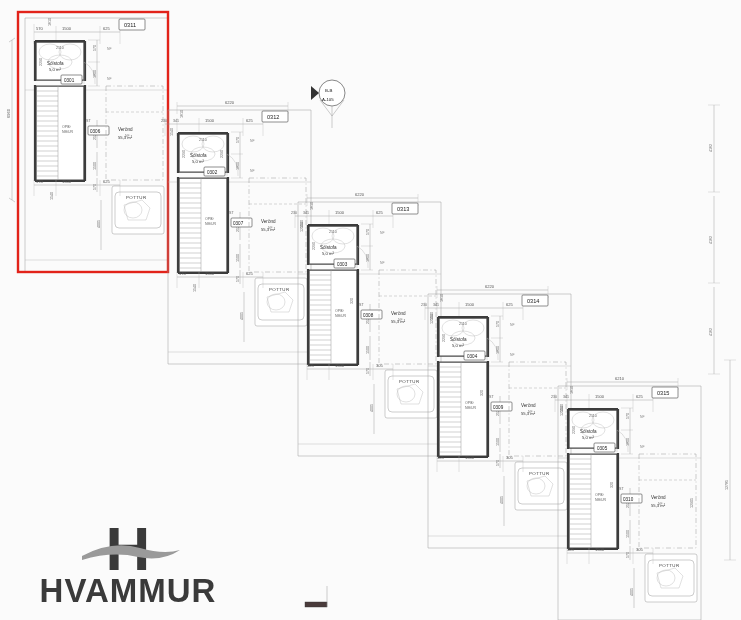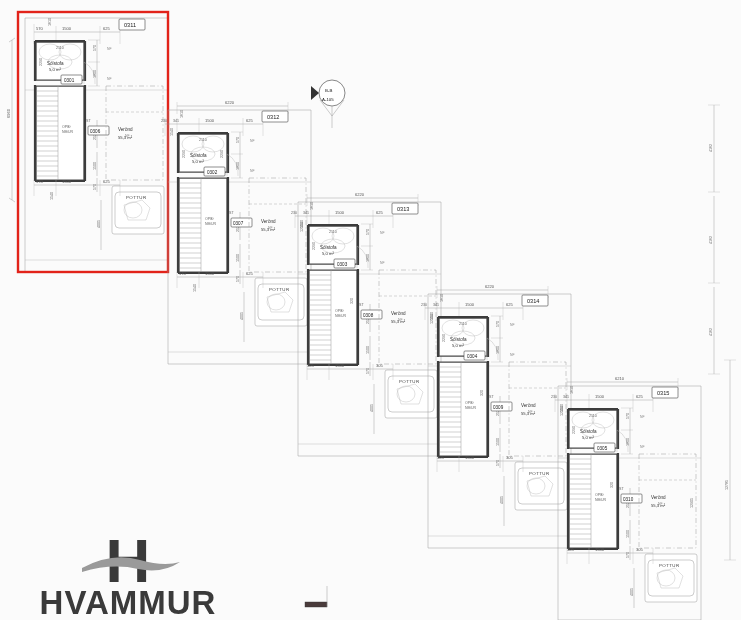--- a/index.html
+++ b/index.html
@@ -25,21 +25,21 @@
   .wallthick{fill:none;stroke:#3c3c3c;stroke-width:2.2;}
   .thin{fill:none;stroke:#b4b4b4;stroke-width:.4;}
   .dash{fill:none;stroke:#9a9a9a;stroke-width:.5;stroke-dasharray:5 2.5 1 2.5;}
   .dash2{fill:none;stroke:#a8a8a8;stroke-width:.45;stroke-dasharray:3 2;}
   .dimline{fill:none;stroke:#8d8d8d;stroke-width:.4;}
   .ext{fill:none;stroke:#b8b8b8;stroke-width:.35;}
   .boxr{fill:#ffffff;stroke:#444;stroke-width:.6;}
   .hatch{fill:none;stroke:#888;stroke-width:.4;}
   .selbox{fill:none;stroke:#e2231a;stroke-width:2.4;}
   .fillw{fill:#ffffff;}
-  #logo{position:absolute;left:8px;top:524px;width:240px;height:96px;}
+  #logo{position:absolute;left:8px;top:512px;width:240px;height:96px;}
   #logo svg{width:100%;height:100%;}
 </style>
 </head>
 <body>
 
 <svg id="plan" viewBox="0 0 741 620">
   <rect x="0" y="0" width="741" height="620" fill="#fbfbfb"></rect>
 
   <g>
 

